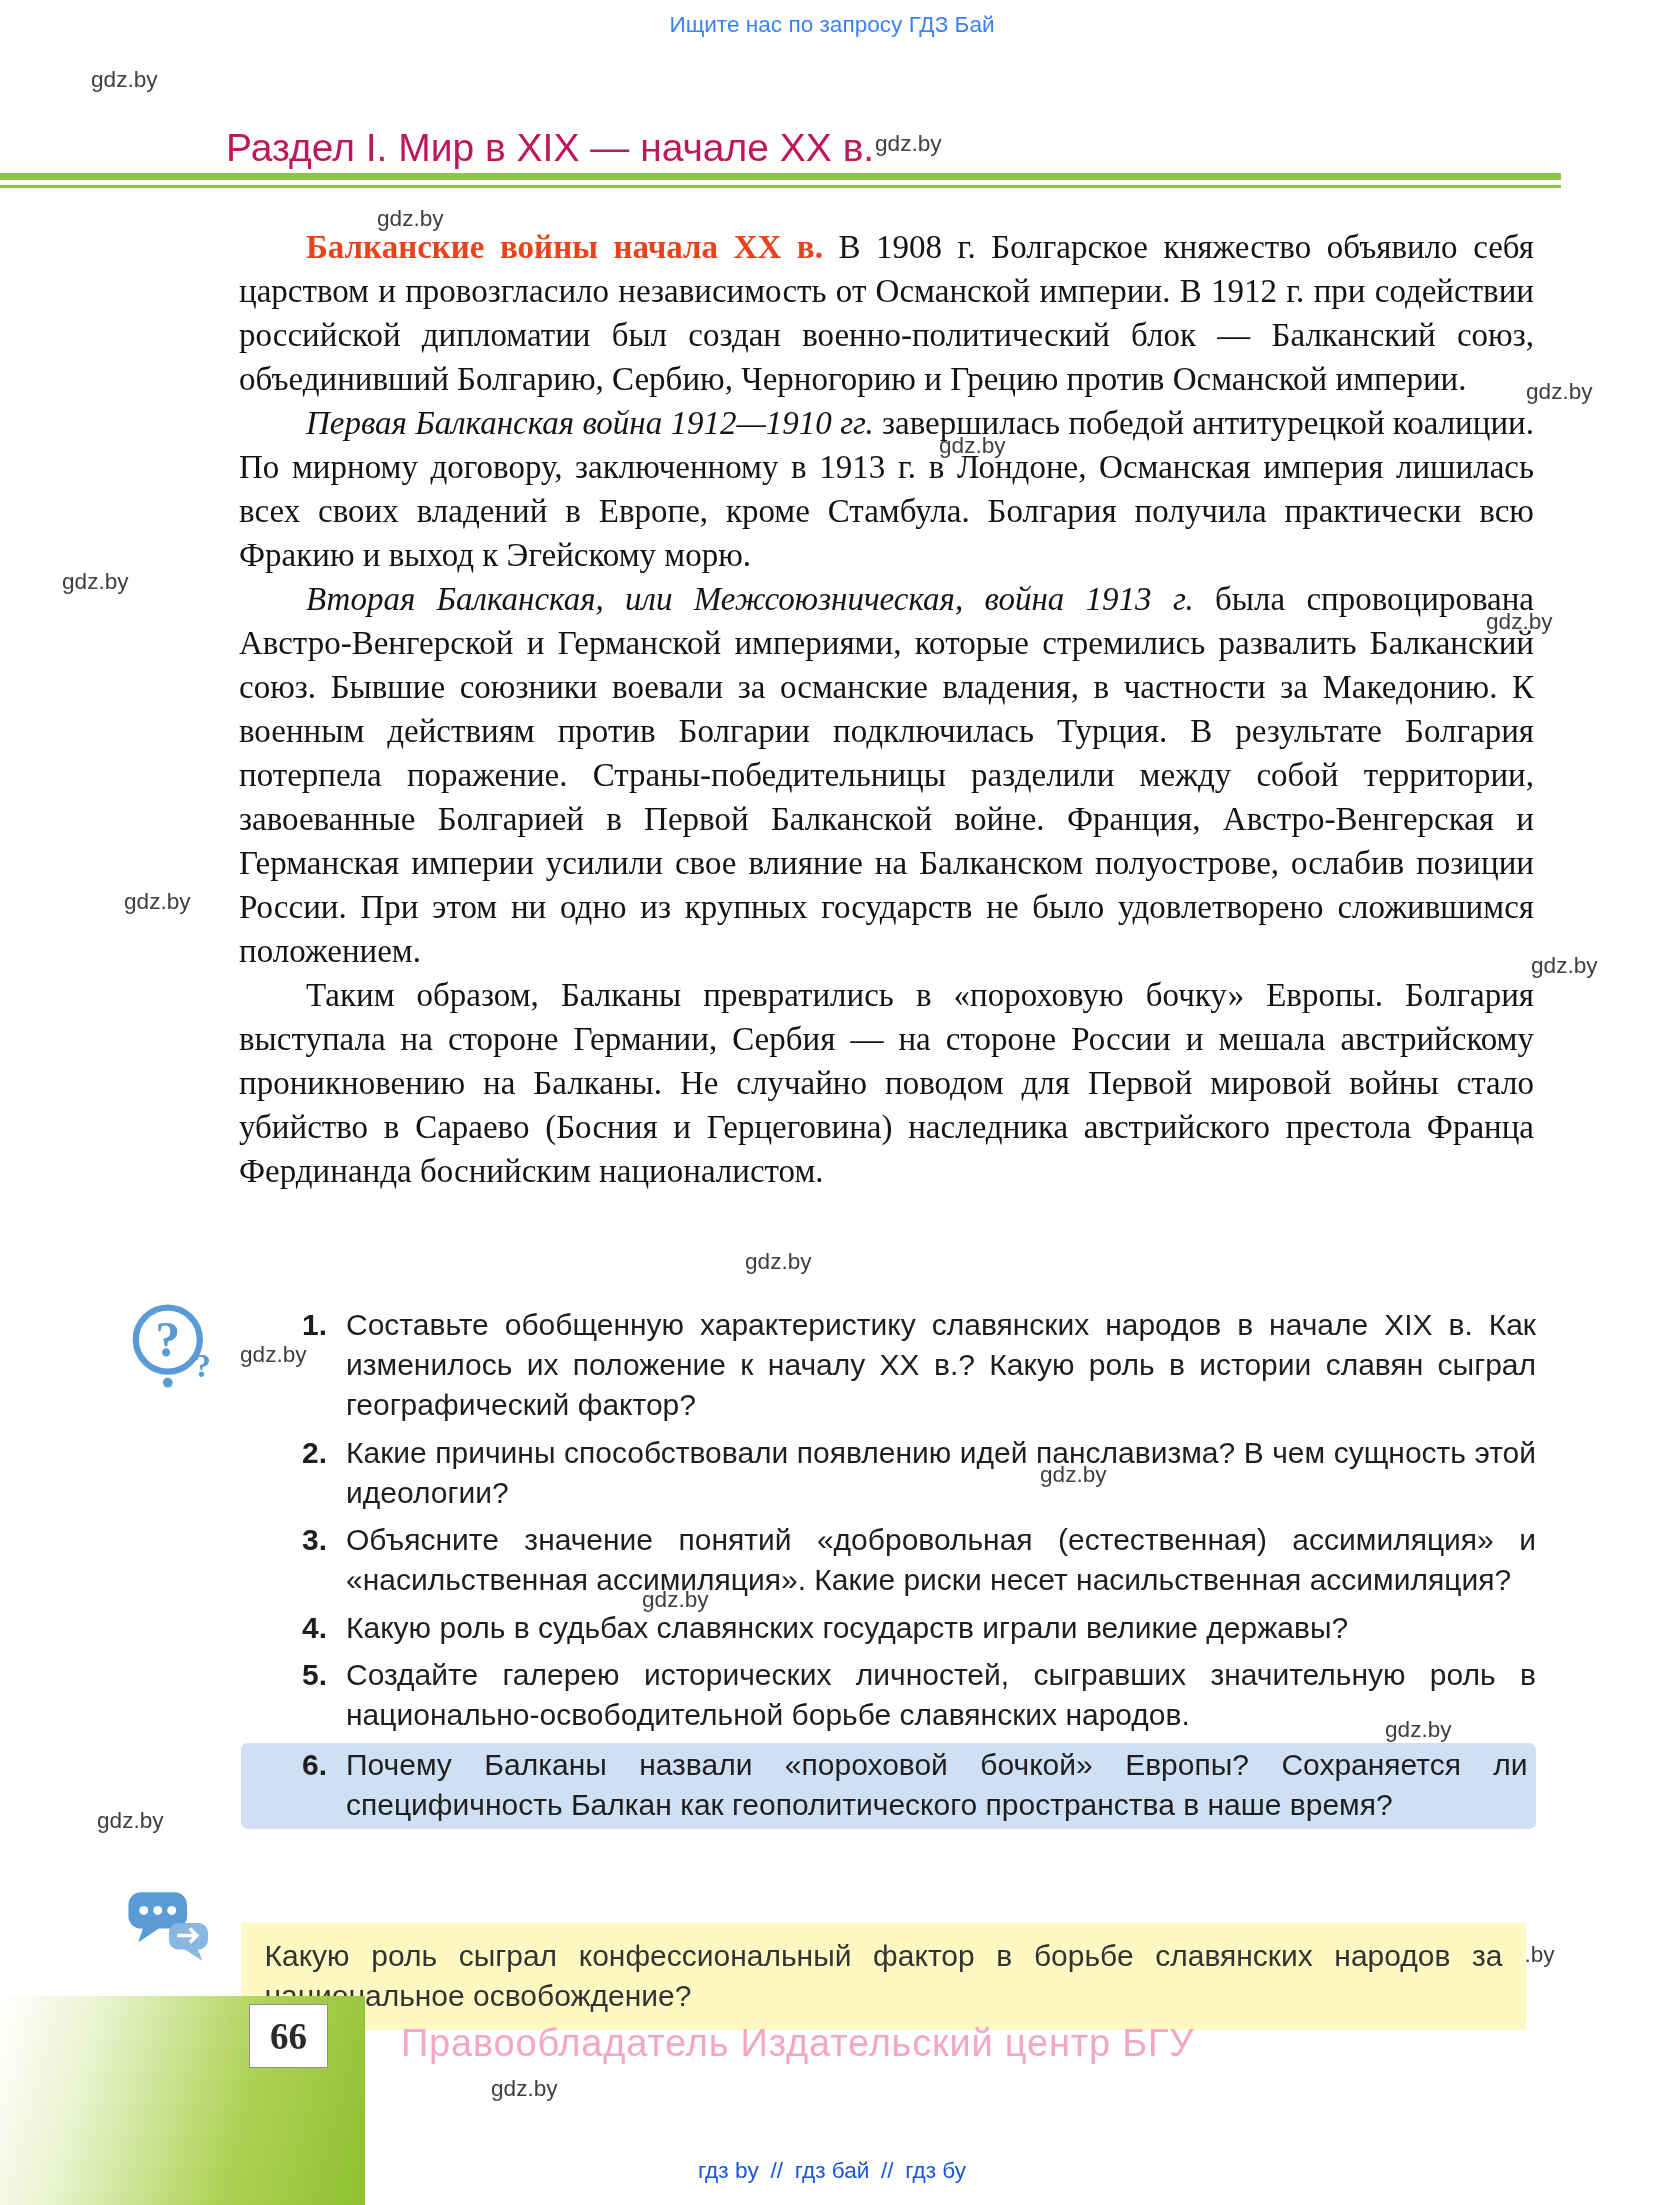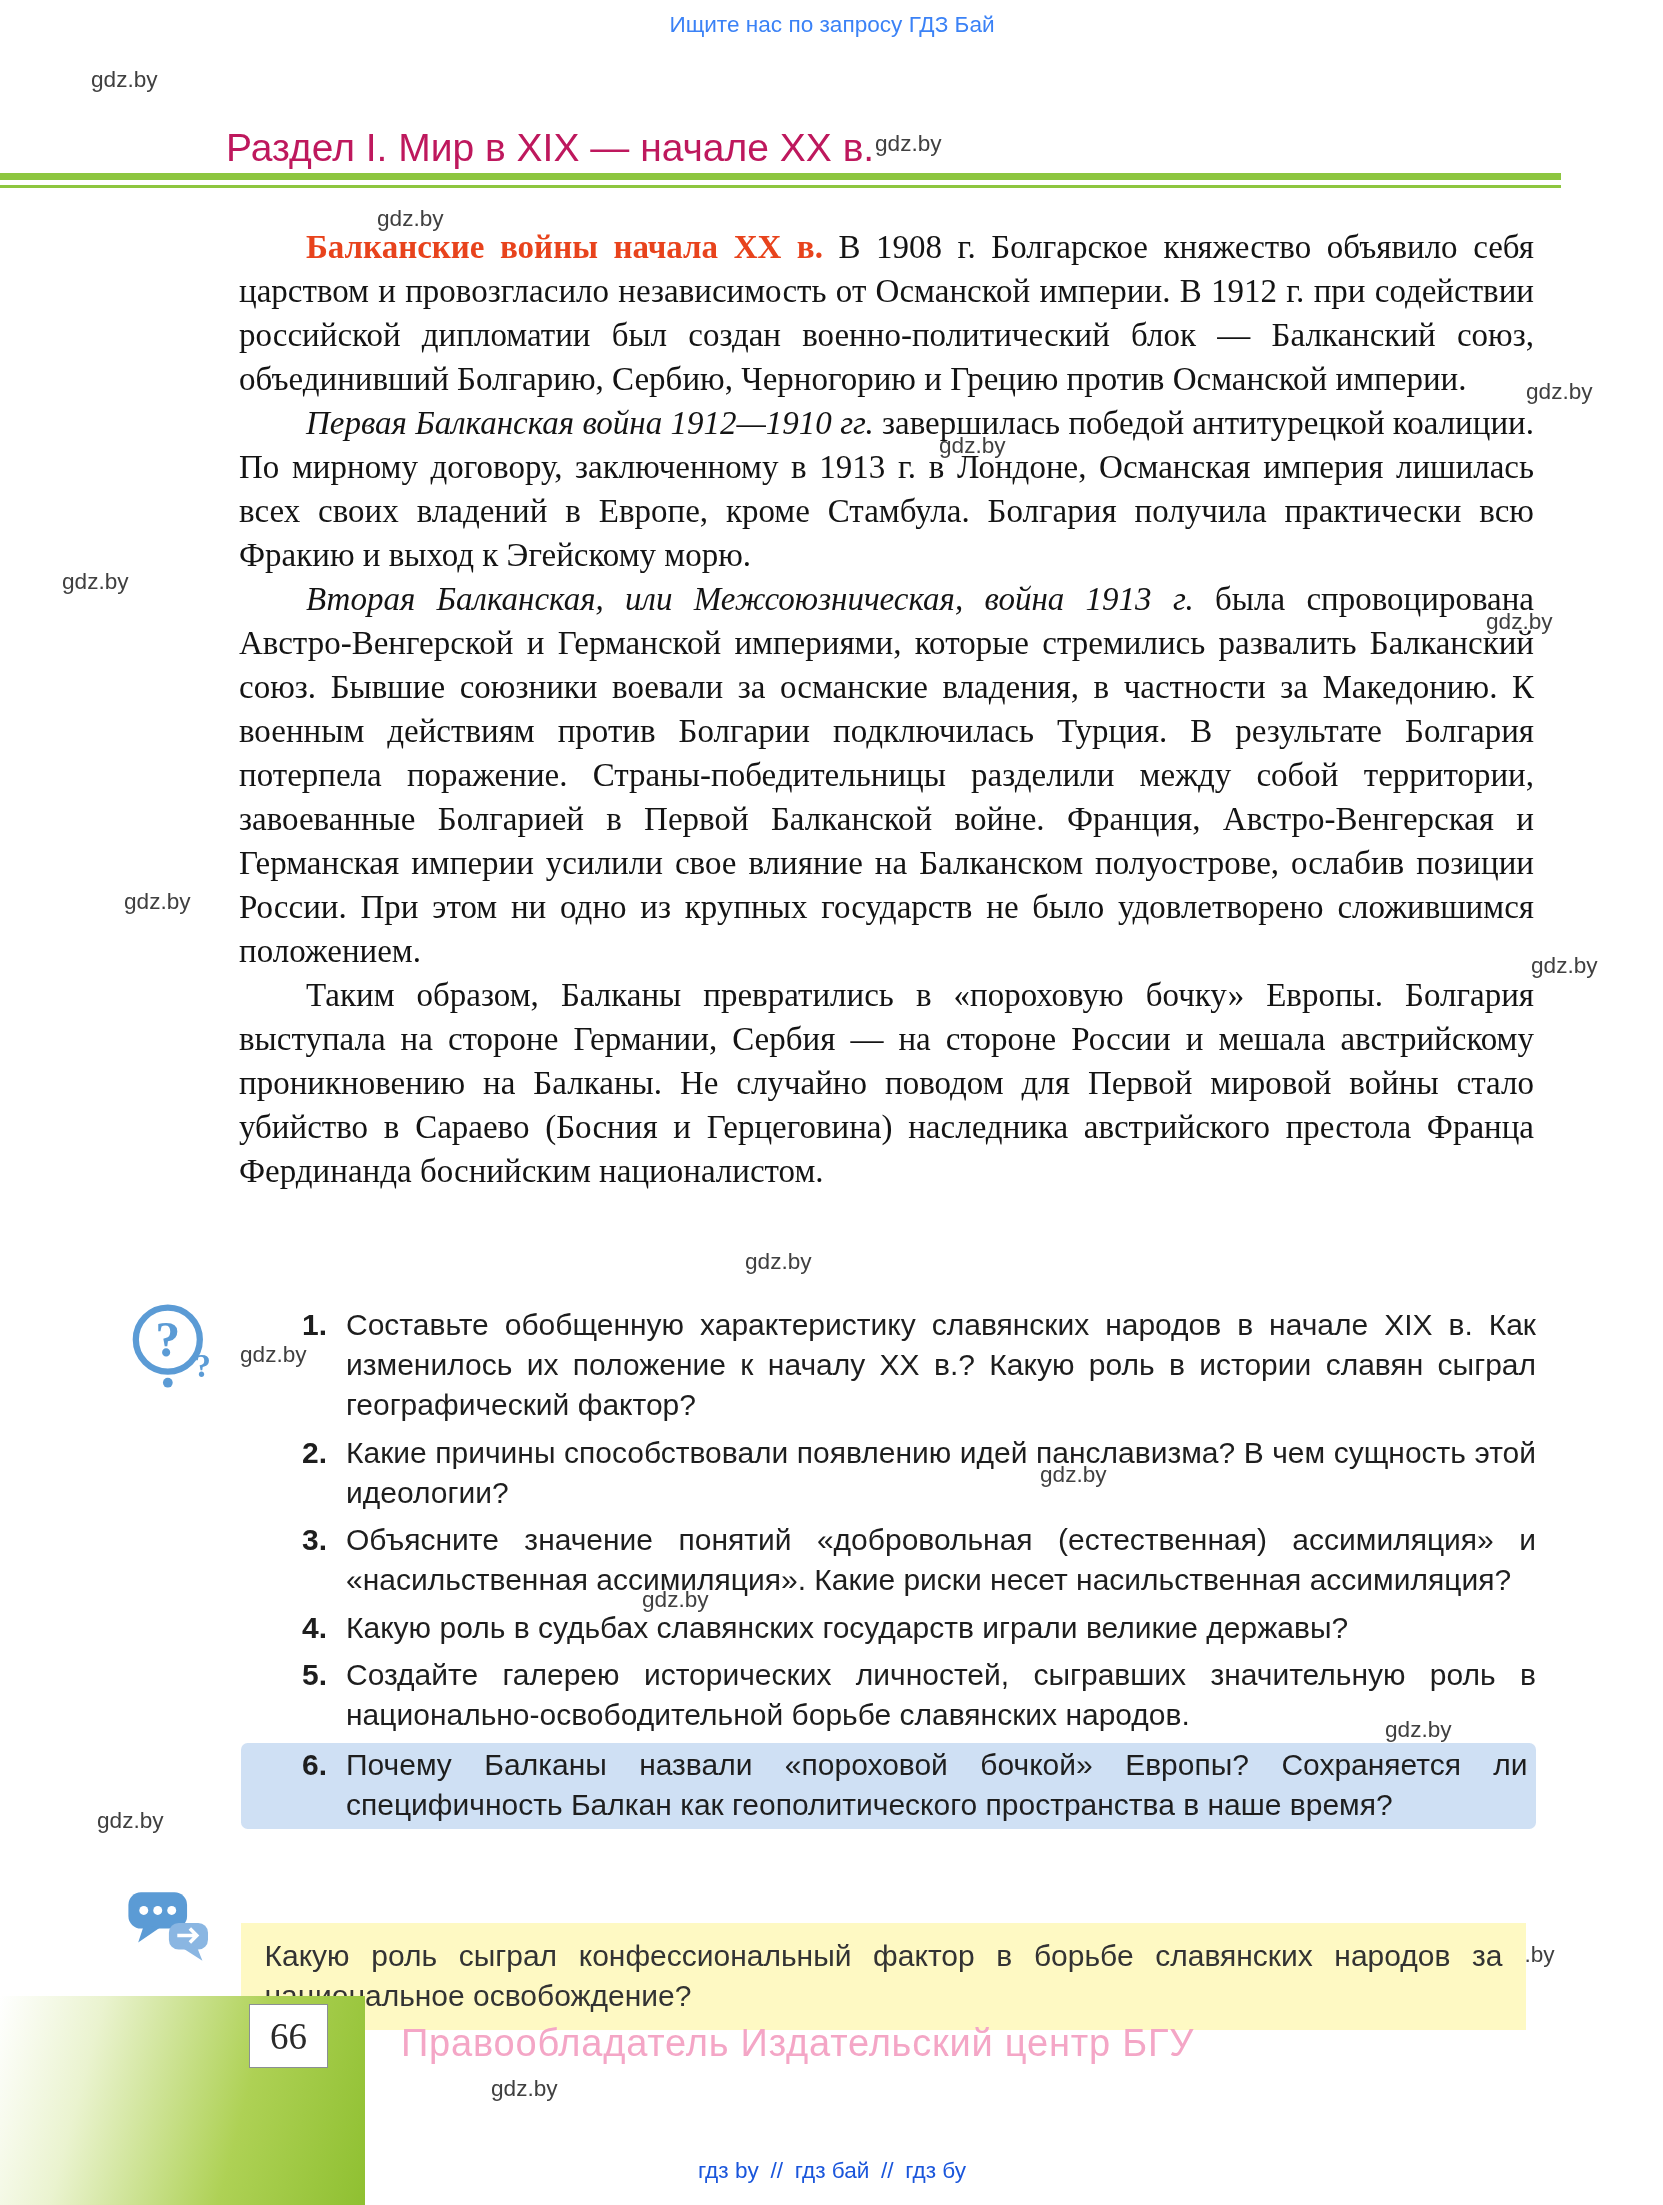--- a/index.html
+++ b/index.html
@@ -49,21 +49,21 @@
     font-size:30px;line-height:40px;color:#333333;text-align:justify;margin-top:40px;
   }
   .green-wedge{
     position:absolute;left:0;top:1996px;width:365px;height:210px;
     background:linear-gradient(105deg,#ffffff 0%,#eaf3cf 25%,#aed155 65%,#8fc031 100%);
   }
   .pagenum-box{
     position:absolute;left:249px;top:2004px;width:77px;height:62px;z-index:3;
     background:#ffffff;border:1.7px solid #8a8f94;
     display:flex;align-items:center;justify-content:center;
-    font-family:"Liberation Serif",serif;font-size:37px;color:#2a2a2a;
+    font-family:"Liberation Serif",serif;font-size:37px;color:#2a2a2a;font-weight:bold;
   }
   .publisher{
     position:absolute;left:401px;top:2022px;font-size:38px;color:#F4A6C6;
     letter-spacing:0.8px;white-space:nowrap;
   }
   .bottom-links{
     position:absolute;left:0;top:2158px;width:100%;text-align:center;
     font-size:22.6px;color:#1A56DB;
   }
   .bottom-links .sep{margin:0 11.7px;color:#1A56DB;}

